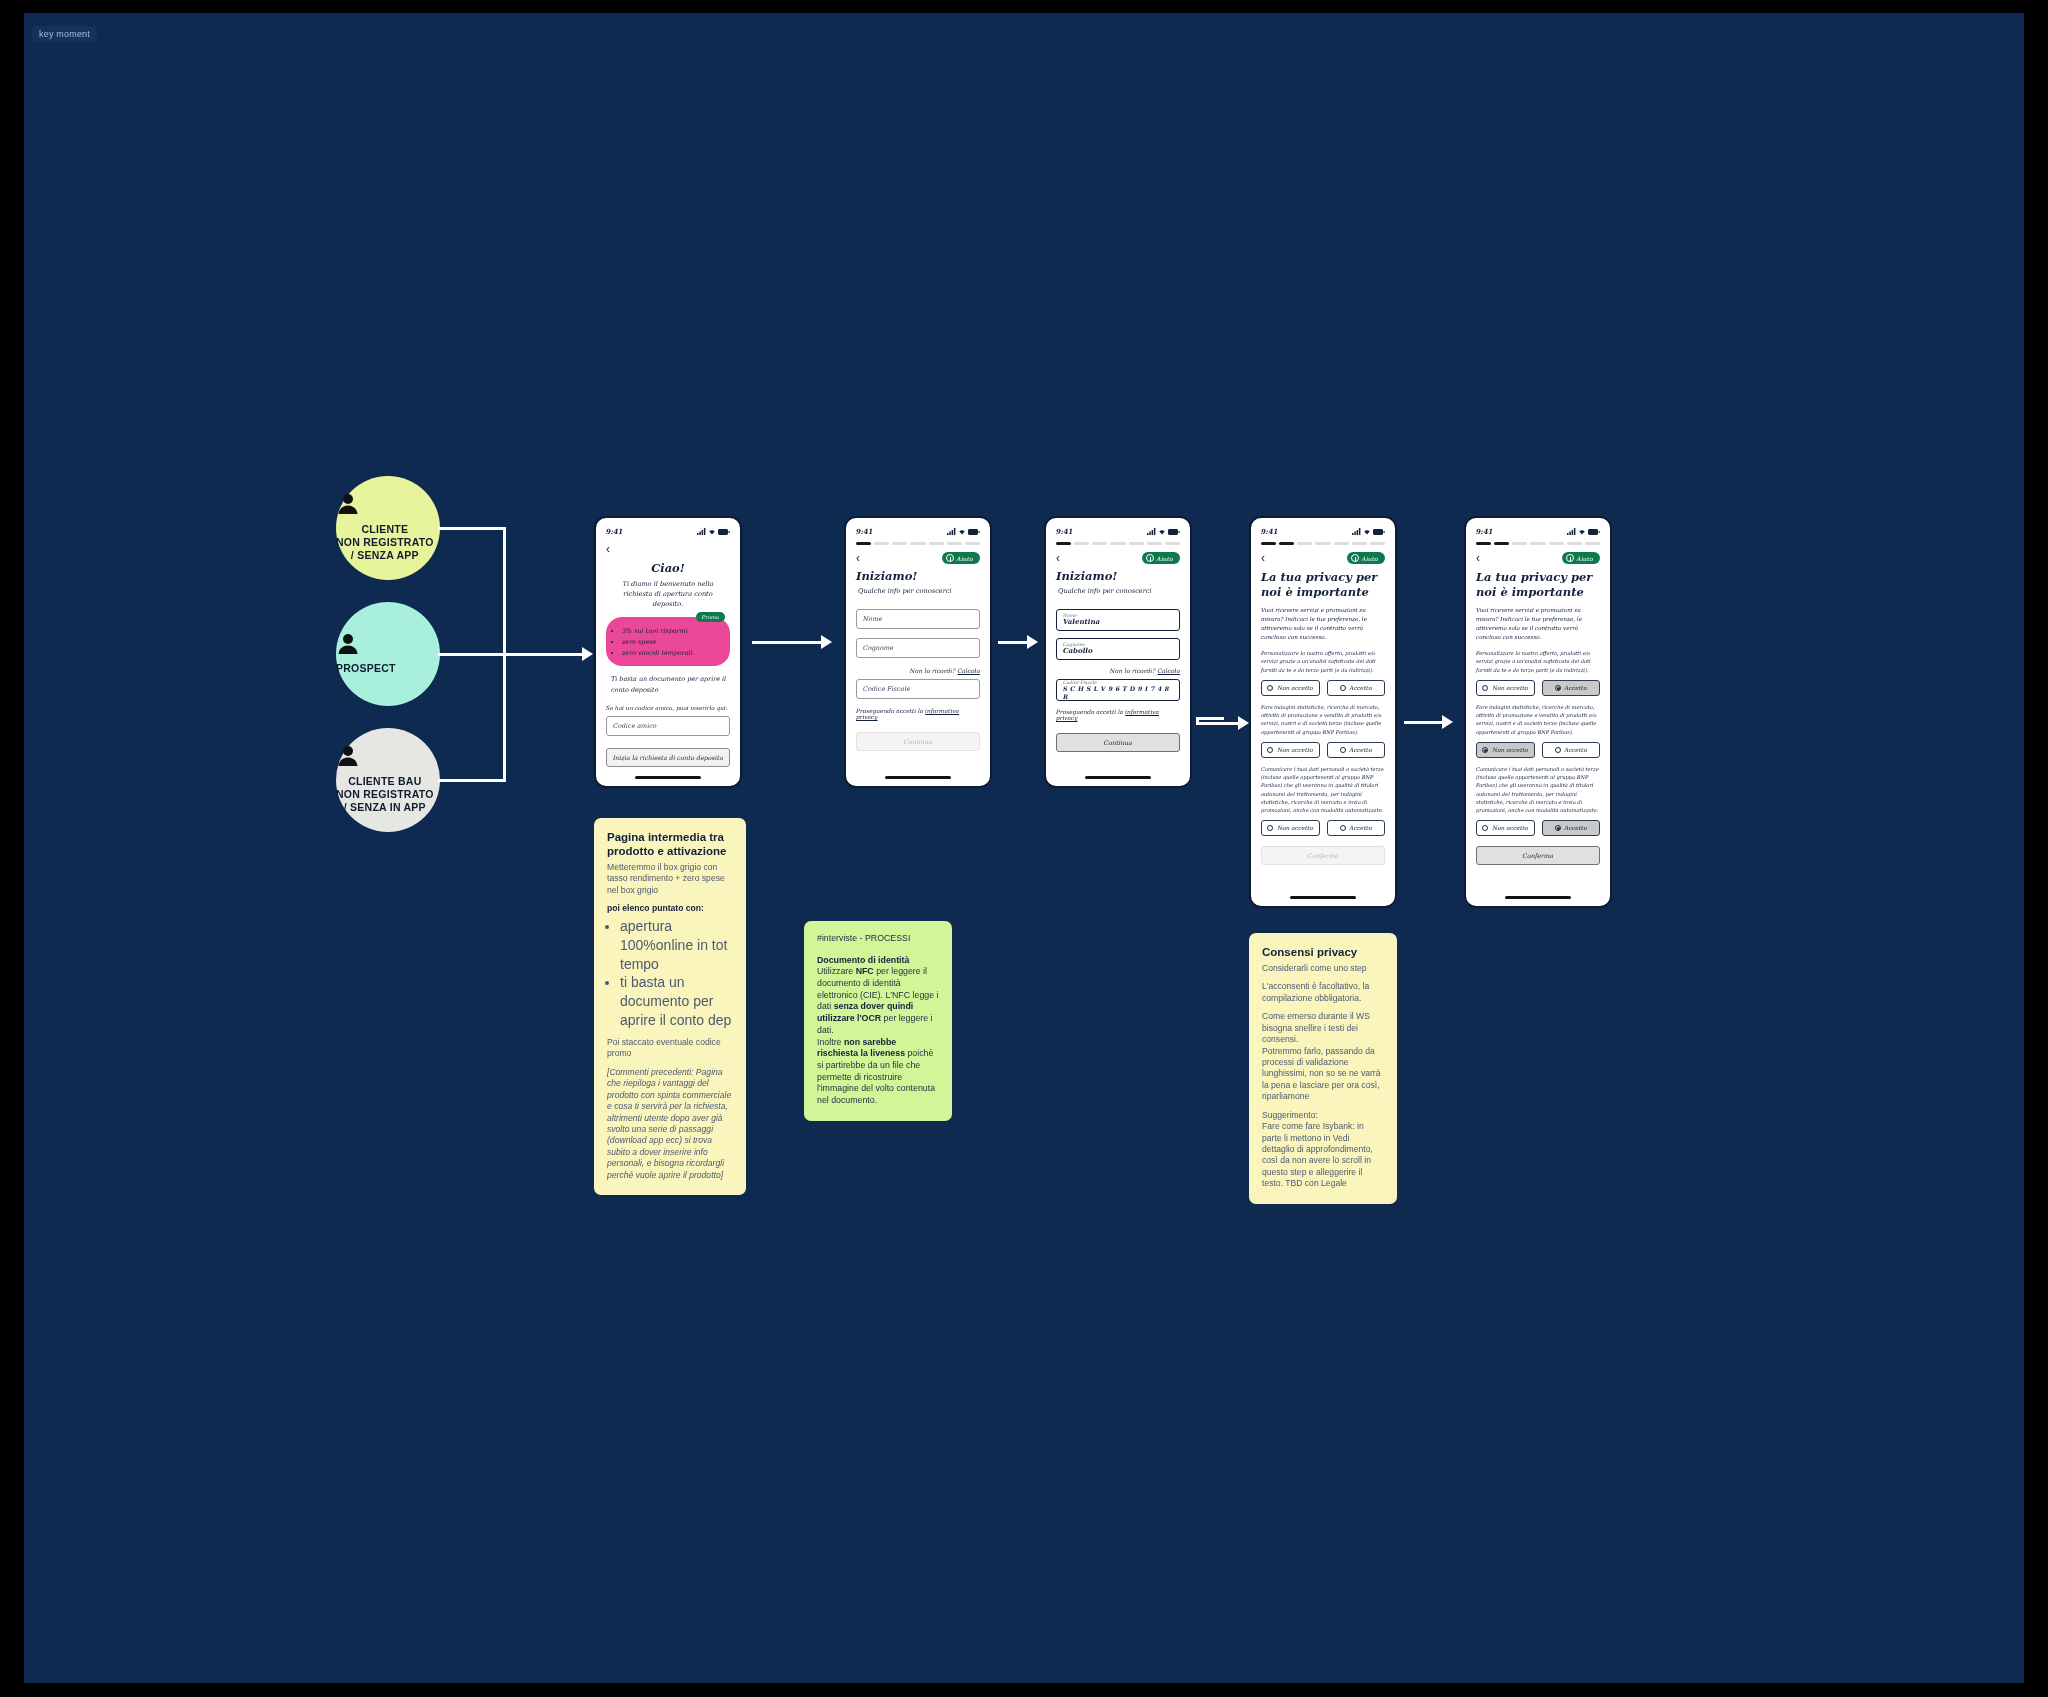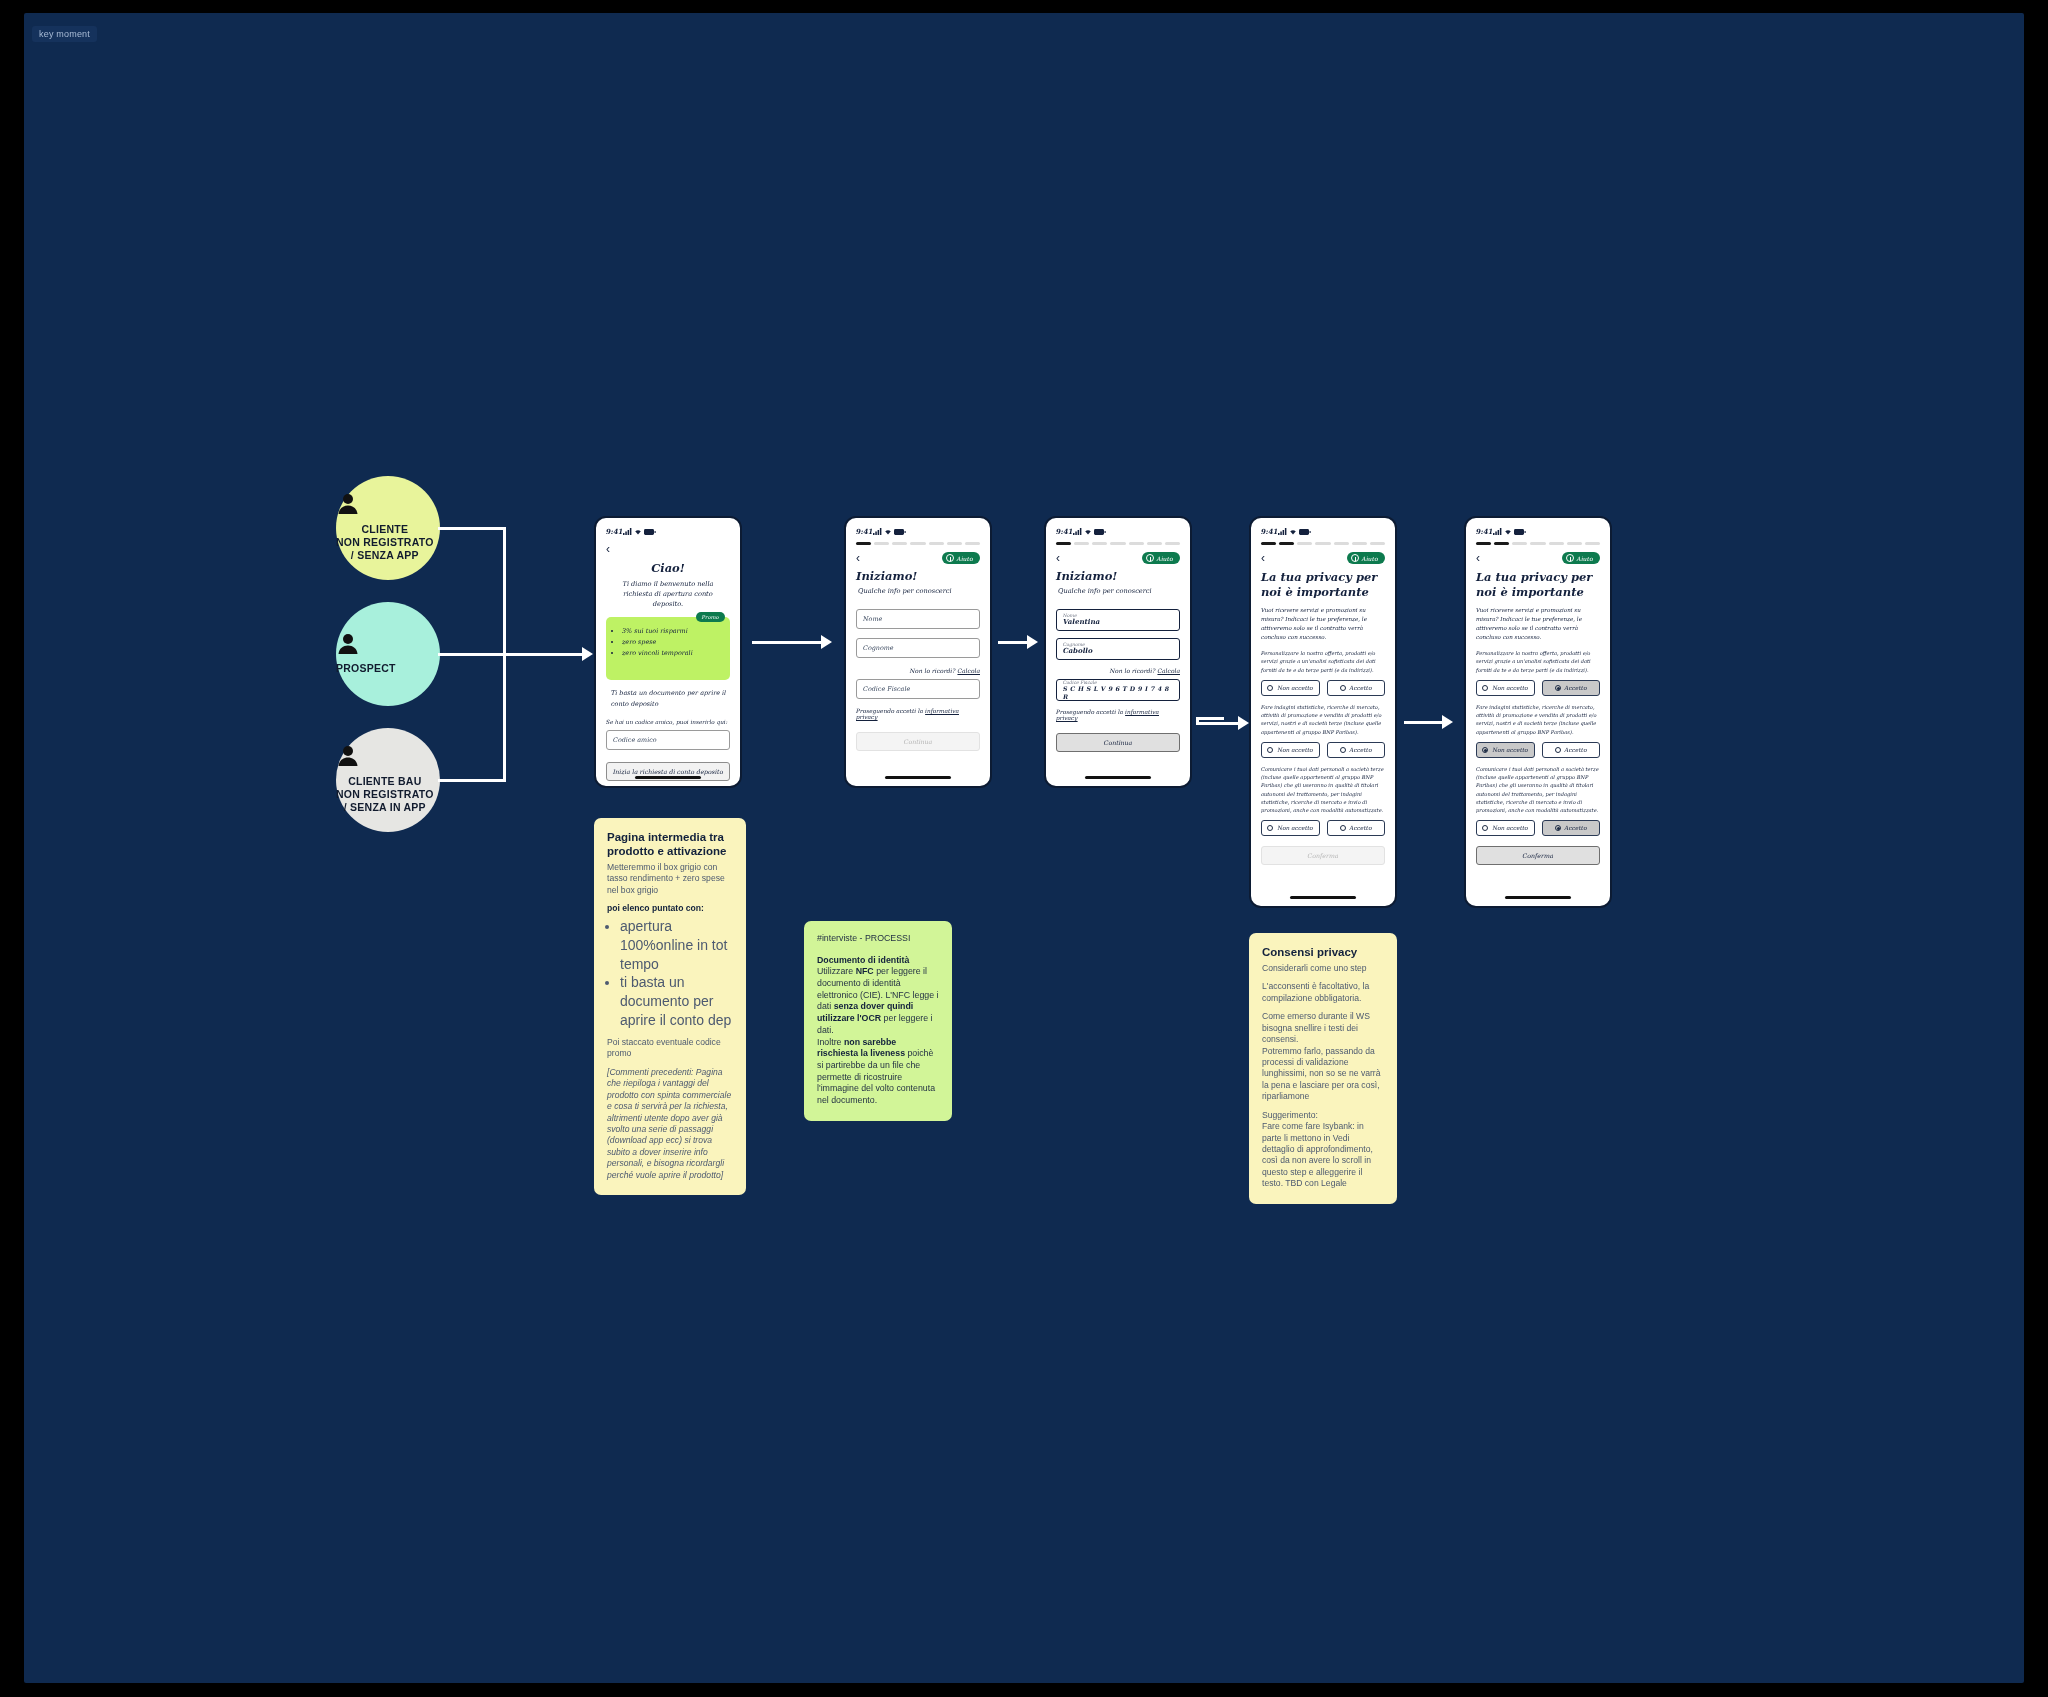--- a/index.html
+++ b/index.html
@@ -48,21 +48,21 @@
     position: absolute;
     width: 148px; height: 272px;
     background: #ffffff;
     border: 2px solid #0c1b33;
     border-radius: 12px;
     overflow: hidden;
     padding: 9px 10px 0 10px;
     color: #14213d;
   }
   .statusbar {
-    display: flex; align-items: center;
+    display: flex; justify-content: space-between; align-items: center;
     font-size: 7px; font-weight: bold; color: #14213d;
     font-family: "DejaVu Serif", serif; font-style: italic;
   }
   .sb-icons { display: flex; gap: 2px; align-items: center; font-size: 7px; letter-spacing: -.5px;}
   .progress { display: flex; gap: 3px; margin-top: 6px; }
   .seg { height: 3px; flex: 1; border-radius: 2px; background: #dcdcdc; }
   .seg.on { background: #1a1a1a; }
   .navrow {
     display: flex; justify-content: space-between; align-items: center;
     margin-top: 7px; height: 12px;
@@ -87,22 +87,22 @@
   .hw { font-family: "DejaVu Serif", serif; font-style: italic; }
   .scr-title {
     font-size: 11.5px; font-weight: bold; text-align: center;
     margin-top: 6px;
   }
   .scr-sub {
     font-size: 6.6px; text-align: center; line-height: 1.55; margin-top: 4px;
     padding: 0 2px;
   }
   .greybox {
-    background: #bef264; border-radius: 5px; margin-top: 7px;
-    padding: 9px 7px 21px 7px; position: relative;
+    background: #ec4899; border-radius: 16px; margin-top: 7px;
+    padding: 9px 7px 7px 7px; position: relative;
   }
   .promo-pill {
     position: absolute; right: 5px; top: -5px;
     background: #0d7a4e; color: #fff; font-size: 5.2px;
     border-radius: 8px; padding: 2px 6px;
   }
   .greybox ul { margin: 0 0 0 9px; }
   .greybox li { font-size: 6.4px; line-height: 1.75; }
   .para { font-size: 6.4px; line-height: 1.7; margin-top: 8px; padding-left: 5px;}
   .hint { font-size: 5.7px; margin-top: 9px; }

